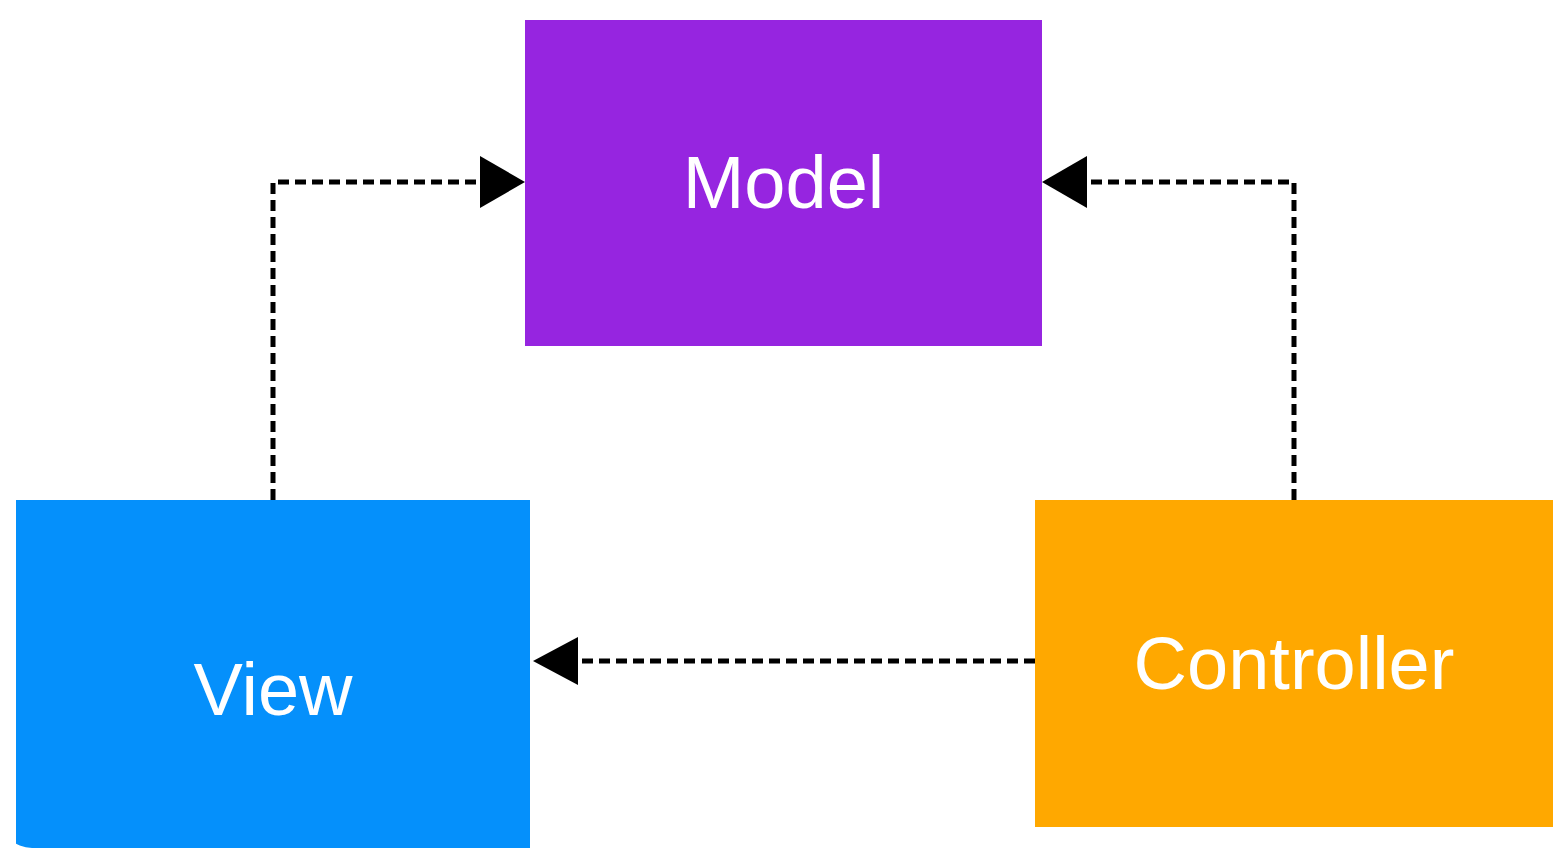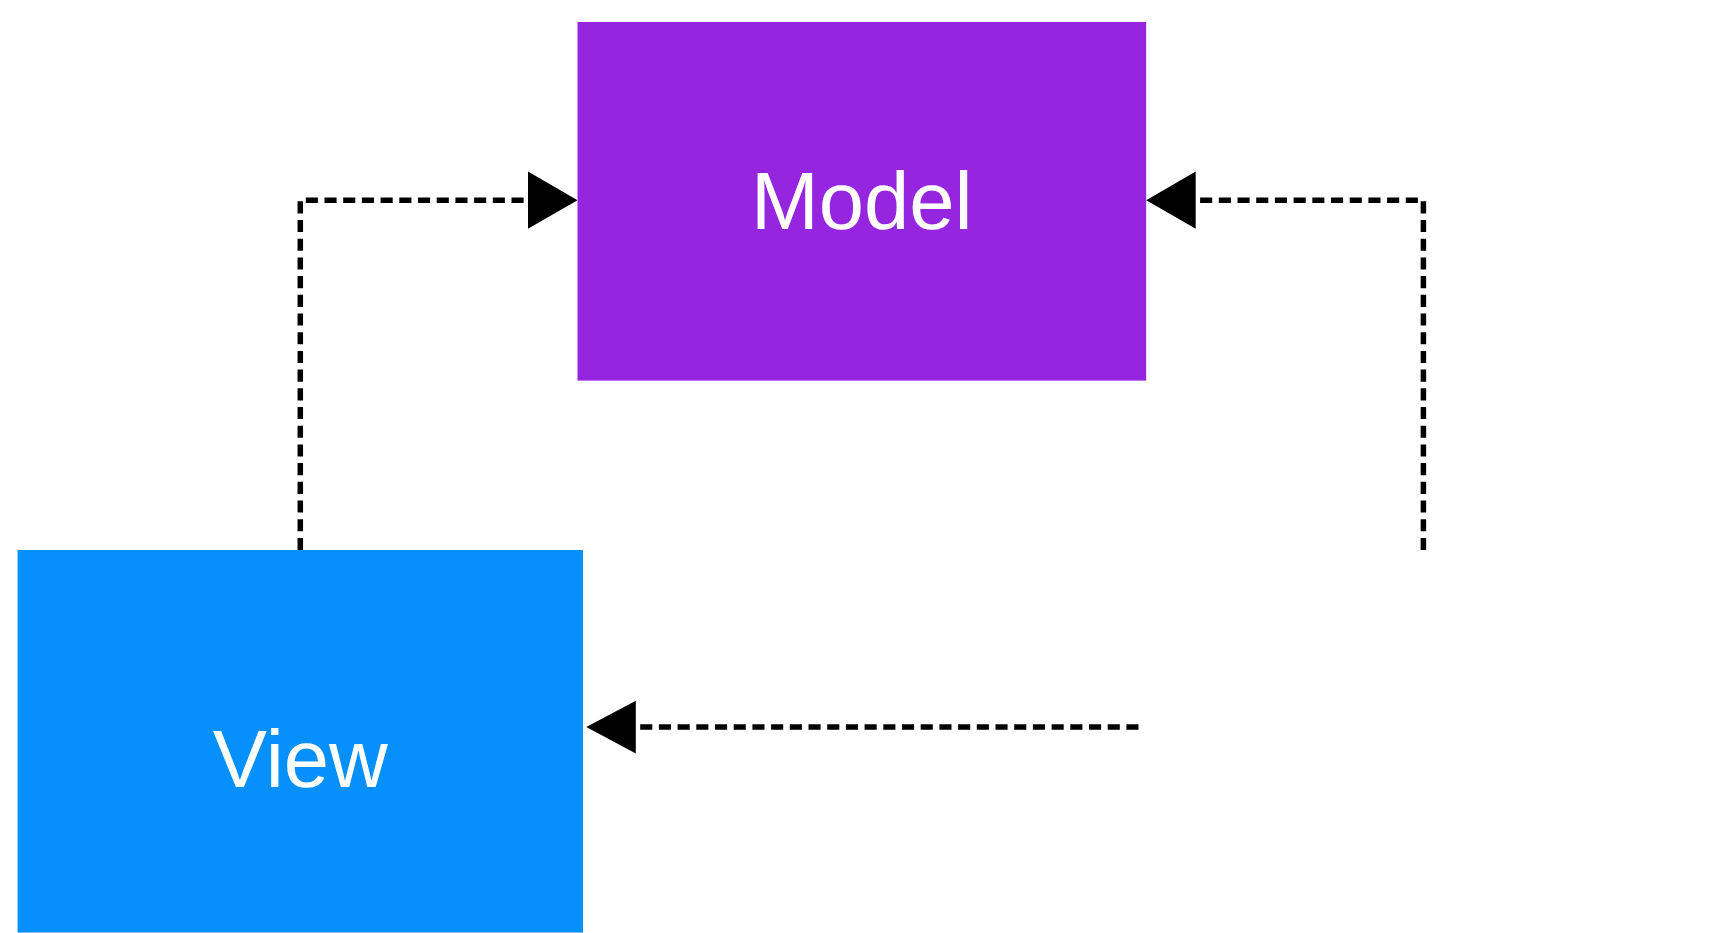--- a/index.html
+++ b/index.html
@@ -69,21 +69,21 @@
     stroke-linecap: butt;
   }
   .edge-head {
     fill: #000000;
     stroke: none;
   }
 </style>
 </head>
 <body>
 
-<div id="canvas" style="width: 1566px; height: 848px; background: rgb(255, 255, 255);">
+<div id="canvas" style="width: 1566px; height: 848px; background: rgb(255, 255, 255); border-radius: 32px;">
 
   <svg id="edge-layer" viewBox="0 0 1566 848" width="1566" height="848" xmlns="http://www.w3.org/2000/svg">
 
     <g>
       <path class="edge-path" d="M 273 500 L 273 182 L 480 182" stroke="#000000"></path>
       <polygon class="edge-head" points="480,156 525,182 480,208" fill="#000000"></polygon>
     </g>
 
     <g>
       <path class="edge-path" d="M 1294 500 L 1294 182 L 1087 182" stroke="#000000"></path>
@@ -98,14 +98,17 @@
   </svg>
 
   <div class="node" id="node-model" style="background: rgb(150, 37, 224); left: 525px; top: 20px; width: 517px; height: 326px;">
     <span class="node-label" style="color: rgb(255, 255, 255);">Model</span>
   </div>
 
   <div class="node" id="node-view" style="background: rgb(5, 144, 251); left: 16px; top: 500px; width: 514px; height: 380px;">
     <span class="node-label" style="color: rgb(255, 255, 255);">View</span>
   </div>
 
+  <div class="node" id="node-controller" style="background: rgb(255, 168, 0); left: 1035px; top: 500px; width: 518px; height: 327px;">
+    <span class="node-label" style="color: rgb(255, 255, 255);">Controller</span>
+  </div>
 
 </div>
 
 </body></html>

